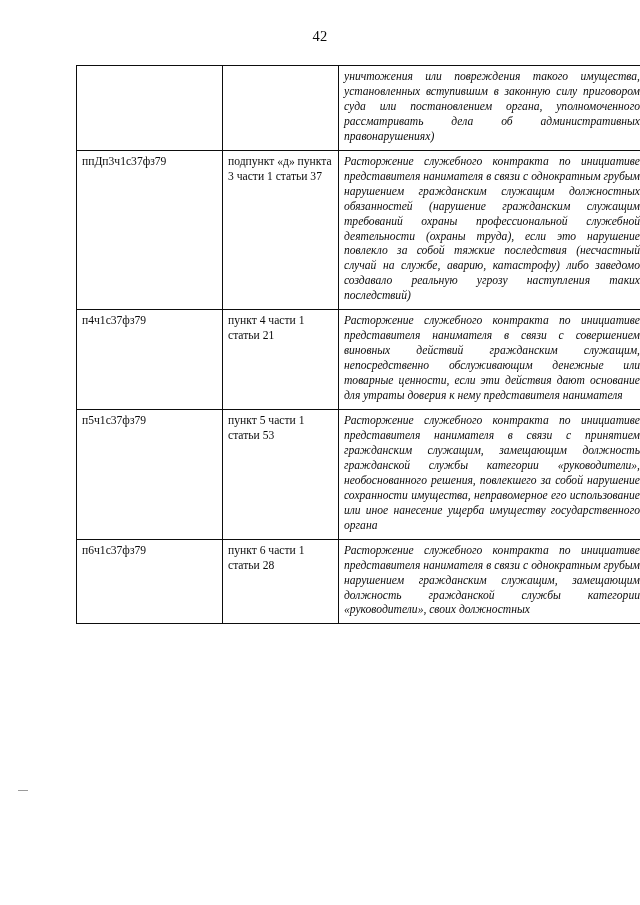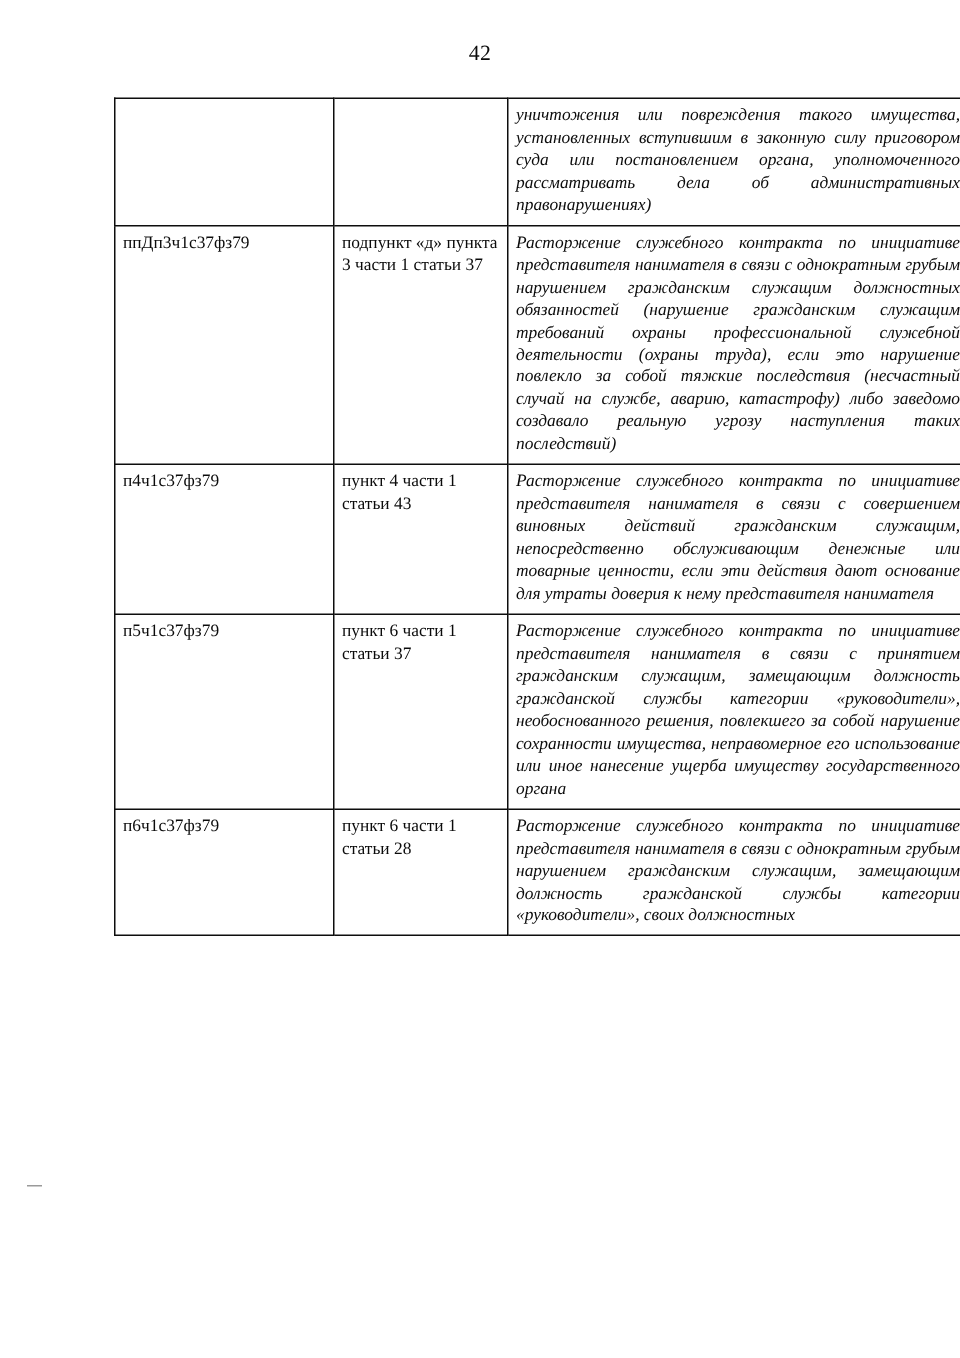--- a/index.html
+++ b/index.html
@@ -100,33 +100,33 @@
         <td class="col-desc justify-cell">
           <span class="cell-text">Расторжение служебного контракта по инициативе представителя нанимателя в связи с однократным грубым нарушением гражданским служащим должностных обязанностей (нарушение гражданским служащим требований охраны профессиональной служебной деятельности (охраны труда), если это нарушение повлекло за собой тяжкие последствия (несчастный случай на службе, аварию, катастрофу) либо заведомо создавало реальную угрозу наступления таких последствий)</span>
         </td>
       </tr>
 
       <tr>
         <td class="col-code">
           <span class="cell-text">п4ч1с37фз79</span>
         </td>
         <td class="col-ref">
-          <span class="cell-text">пункт 4 части 1 статьи 43</span>
+          <span class="cell-text">пункт 4 части 1 статьи 21</span>
         </td>
         <td class="col-desc justify-cell">
           <span class="cell-text">Расторжение служебного контракта по инициативе представителя нанимателя в связи с совершением виновных действий гражданским служащим, непосредственно обслуживающим денежные или товарные ценности, если эти действия дают основание для утраты доверия к нему представителя нанимателя</span>
         </td>
       </tr>
 
       <tr>
         <td class="col-code">
           <span class="cell-text">п5ч1с37фз79</span>
         </td>
         <td class="col-ref">
-          <span class="cell-text">пункт 6 части 1 статьи 37</span>
+          <span class="cell-text">пункт 5 части 1 статьи 53</span>
         </td>
         <td class="col-desc justify-cell">
           <span class="cell-text">Расторжение служебного контракта по инициативе представителя нанимателя в связи с принятием гражданским служащим, замещающим должность гражданской службы категории «руководители», необоснованного решения, повлекшего за собой нарушение сохранности имущества, неправомерное его использование или иное нанесение ущерба имуществу государственного органа</span>
         </td>
       </tr>
 
       <tr>
         <td class="col-code">
           <span class="cell-text">п6ч1с37фз79</span>
         </td>

